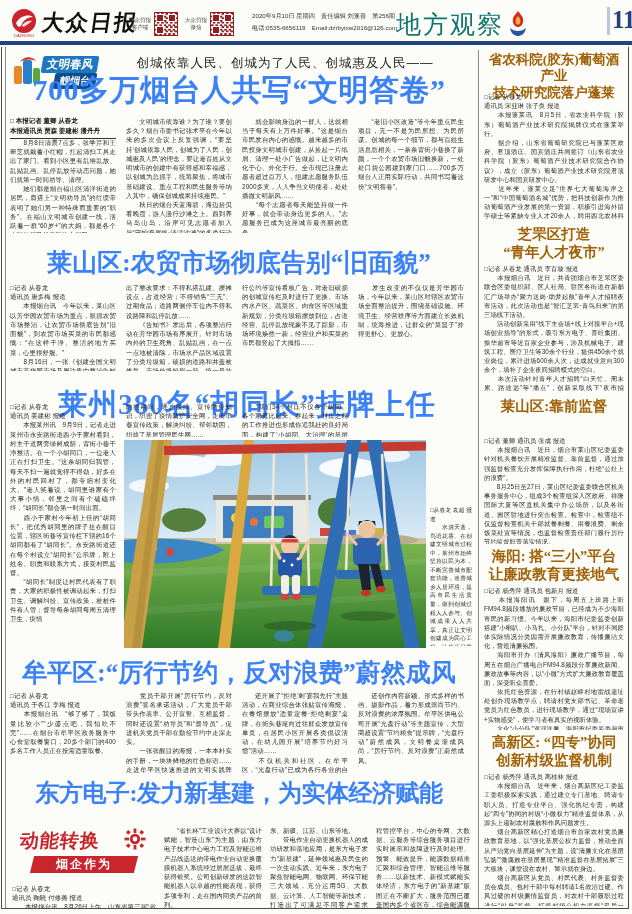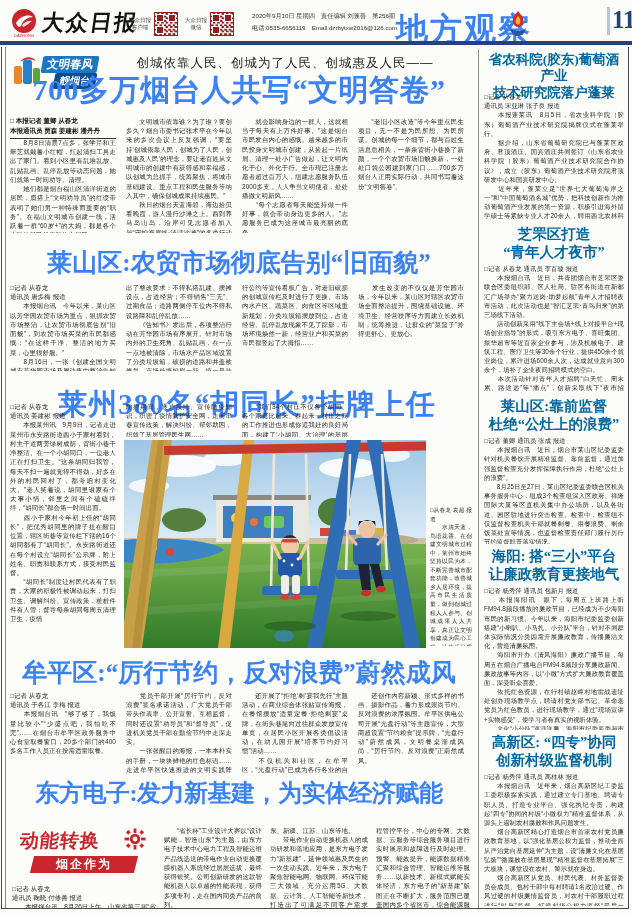--- a/index.html
+++ b/index.html
@@ -10,31 +10,31 @@
   
   .brand-name{font-family:"Liberation Serif","DejaVu Serif",serif;font-weight:900;font-size:22px;
               transform:skewX(-8deg);letter-spacing:2px;color:#111;}
   .qr{width:22px;height:22px;border:1px solid #9a2020;position:absolute;
       background:repeating-conic-gradient(#8e1f1f 0 25%,#fff 0 50%) 0 0/4.4px 4.4px;}
   .qr i{position:absolute;width:6px;height:6px;background:#8e1f1f;border:1px solid #fff;left:1px;top:1px;}
   .qr b{position:absolute;width:6px;height:6px;background:#8e1f1f;border:1px solid #fff;right:1px;top:1px;}
   .qr u{position:absolute;width:6px;height:6px;background:#8e1f1f;border:1px solid #fff;left:1px;bottom:1px;}
   .qr-label{font-size:5.5px;line-height:1.3;color:#444;text-align:center;}
   .mast-info{font-size:6.2px;line-height:1.9;color:#333;}
-  .sec-light{font-size:32px;color:#3b82f6;letter-spacing:2px;font-weight:700;
+  .sec-light{font-size:25px;color:#0f766e;letter-spacing:2px;font-weight:400;
              font-family:"Liberation Sans",sans-serif;}
   .sec-bold{font-size:25px;color:#0d0d0d;font-weight:900;letter-spacing:1px;
             font-family:"Liberation Serif","DejaVu Serif",serif;}
   .page-no{font-size:25px;font-weight:900;color:#24427c;font-family:"Liberation Serif",serif;}
   
   .body-col{position:absolute;font-size:6.4px;line-height:1.44;text-align:justify;color:#2a2a2a;
             white-space:pre-line;overflow:hidden;letter-spacing:.1px;}
   .byline{position:absolute;font-size:6.5px;line-height:1.5;color:#111;white-space:pre-line;font-weight:700;}
   .h-serif{font-family:"Liberation Serif","DejaVu Serif",serif;font-weight:900;color:#3b82f6;text-align:center;}
-  .side-h{position:absolute;width:140px;text-align:center;font-weight:900;line-height:1.22;color:#0369a1;
+  .side-h{position:absolute;width:140px;text-align:center;font-weight:900;line-height:1.22;color:#a16207;
           font-family:"Liberation Serif","DejaVu Serif",serif;}
   .side-b{position:absolute;width:140px;font-size:6.3px;line-height:1.46;text-align:justify;
           white-space:pre-line;color:#2a2a2a;overflow:hidden;letter-spacing:.1px;}
   
   .civ-t1{position:absolute;left:30px;top:4px;background:#1f77c0;color:#fff;font-weight:900;font-size:11.5px;
           padding:1px 5px;transform:skewX(-10deg);border-radius:2px;}
   .civ-t2{position:absolute;left:42px;top:21px;background:#0a4e8c;color:#fff;font-weight:900;font-size:10px;
           padding:1px 6px;transform:skewX(-10deg);border-radius:2px;}
   
   .dk-title{font-size:19px;font-weight:900;color:#c9252c;transform:skewX(-6deg);letter-spacing:1px;}
@@ -309,21 +309,20 @@
       </div>
       <div class="side-b" style="left:484px;top:264px;height:130px;">□记者 从春龙 通讯员 李百璇 报道
 　　本报烟台讯　近日，共青团烟台市芝罘区委联合区委组织部、区人社局、驻区各街道在新都汇广场举办“聚力送岗·助梦起航”青年人才招聘夜市活动，此次活动也是“智汇芝罘·青鸟归来”的第三场线下活动。
 　　活动创新采用“线下主会场+线上对接平台+现场创业指导”的形式，吸引东方电子、喜旺集团、振华超市等近百家企业参与，涉及机械电子、建筑工程、医疗卫生等30余个行业，提供450余个就业岗位，累计进场600余人次，达成就业意向300余个，填补了企业夜间招聘模式的空白。
 　　本次活动针对青年人才招聘“白天忙、周末累、路途远”等“痛点”，创新采取线下“夜市招聘”+线上“同步直播”的形式开展，招聘会开在晚上，将场地选择在芝罘区新都汇广场，充分利用商业广场人流量大、氛围轻松等特点，为用人单位和求职者搭建一个休闲轻松的洽谈平台，近50家企业参与线下现场招聘，同时有30余家企业将需求发布到现场的“企业需求墙”。</div>
     </section>
 
     <section>
       <div class="side-h" style="left:484px;top:398px;font-size:14.5px;">
         <div>莱山区:靠前监督</div>
-        <div>杜绝“公灶上的浪费”</div>
       </div>
       <div class="side-b" style="left:484px;top:436px;height:108px;">□记者 董卿 通讯员 张成 报道
 　　本报烟台讯　近日，烟台市莱山区纪委监委针对机关餐饮开展精准监督、靠前监督，通过加强监督检查充分发挥保障执行作用，杜绝“公灶上的浪费”。
 　　8月25日至27日，莱山区纪委监委联合区机关事务服务中心，组成3个检查组深入区政府、祥隆国际大厦等区直机关集中办公场所，以及各街道、园区驻地进行突击检查。检查中，检查组不仅监督检查机关干部就餐剩餐、用餐浪费、剩余饭菜处置等情况，也监督检查责任部门履行厉行节约监督职责落实情况。
 　　下一步，莱山区纪委监委将继续把监督延伸到大众餐桌上，督促相关责任部门立足实际，履职尽责，通过加强餐饮监督、开展广泛宣传，推动形成节约粮食、拒绝浪费的良好社会风尚。</div>
     </section>
 
     <section>
       <div class="side-h" style="left:484px;top:548px;font-size:14.5px;">
         <div>海阳: 搭“三小”平台</div>

